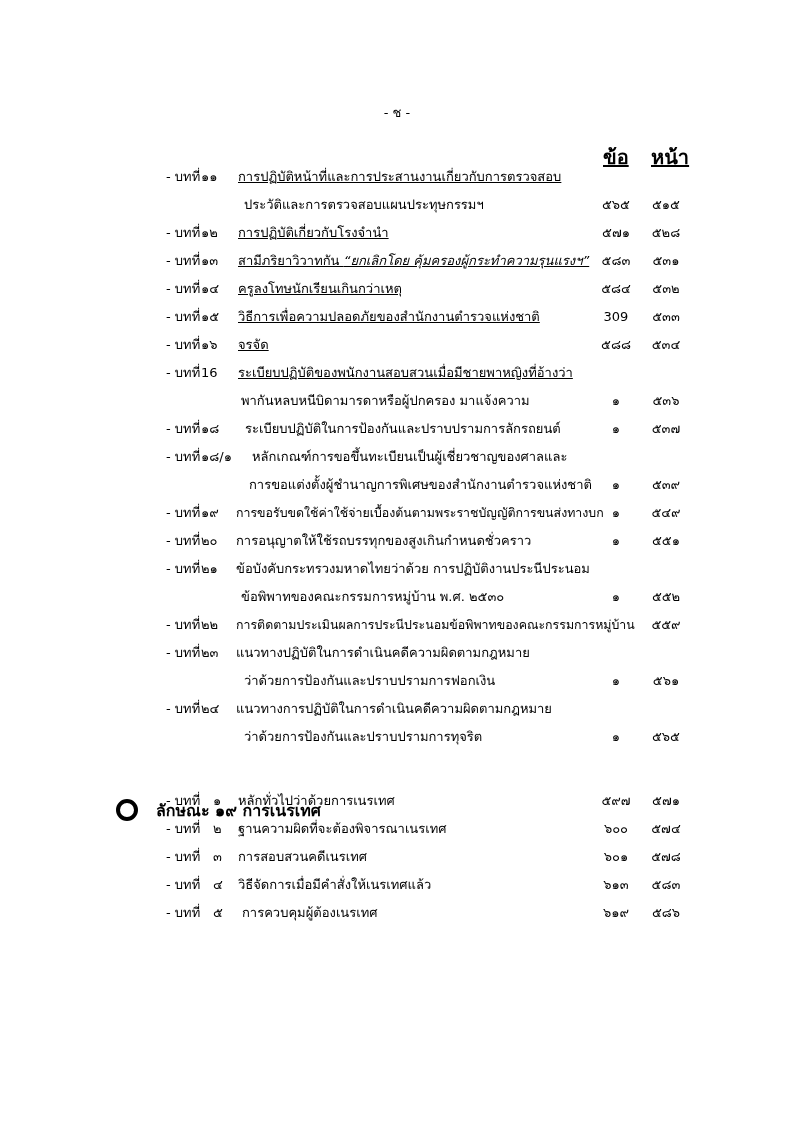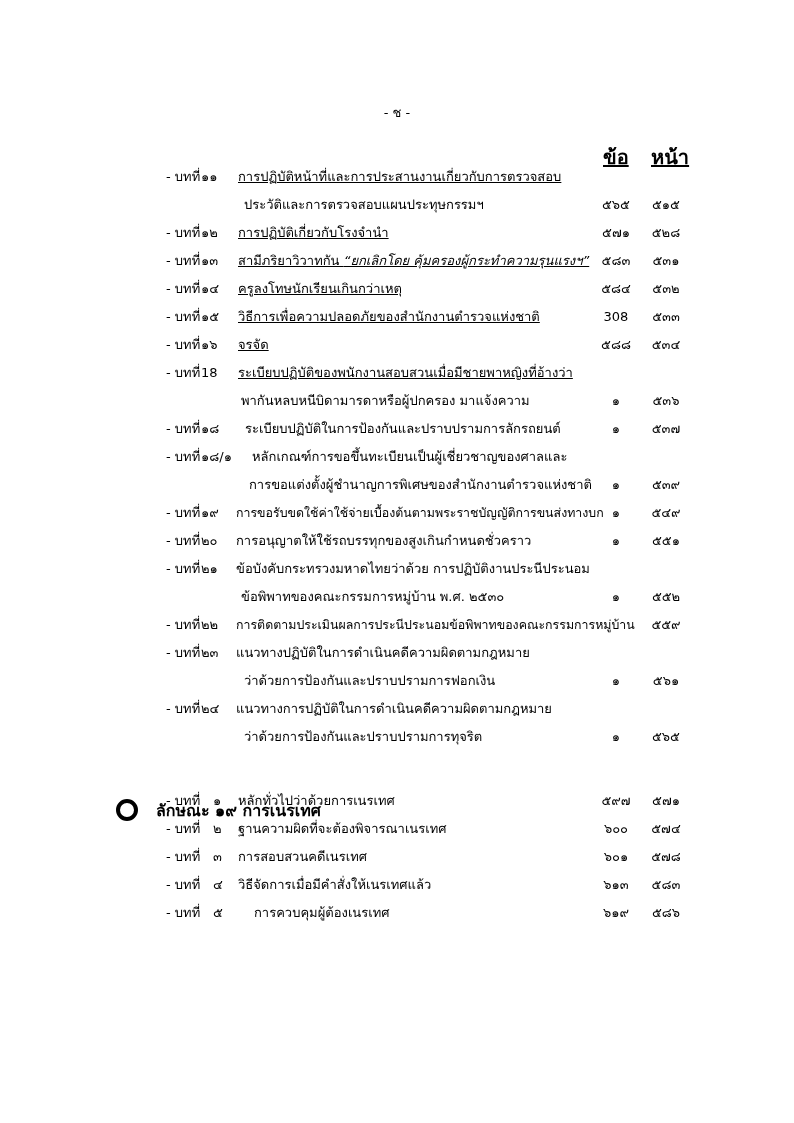--- a/index.html
+++ b/index.html
@@ -59,35 +59,35 @@
   <span class="chap">๑๔</span>
   <span class="title first">ครูลงโทษนักเรียนเกินกว่าเหตุ</span>
   <span class="num-a">๕๘๔</span>
   <span class="num-b">๕๓๒</span>
 </div>
 
 <div class="row" style="top:306px;">
   <span class="bullet">- บทที่</span>
   <span class="chap">๑๕</span>
   <span class="title first">วิธีการเพื่อความปลอดภัยของสำนักงานตำรวจแห่งชาติ</span>
-  <span class="num-a">308</span>
+  <span class="num-a">309</span>
   <span class="num-b">๕๓๓</span>
 </div>
 
 <div class="row" style="top:334px;">
   <span class="bullet">- บทที่</span>
   <span class="chap">๑๖</span>
   <span class="title first">จรจัด</span>
   <span class="num-a">๕๘๘</span>
   <span class="num-b">๕๓๔</span>
 </div>
 
 <div class="row" style="top:362px;">
   <span class="bullet">- บทที่</span>
-  <span class="chap">18</span>
+  <span class="chap">16</span>
   <span class="title first">ระเบียบปฏิบัติของพนักงานสอบสวนเมื่อมีชายพาหญิงที่อ้างว่า</span>
 </div>
 <div class="row" style="top:390px;">
   <span class="title" style="left:241px;">พากันหลบหนีบิดามารดาหรือผู้ปกครอง มาแจ้งความ</span>
   <span class="num-a">๑</span>
   <span class="num-b">๕๓๖</span>
 </div>
 
 <div class="row" style="top:418px;">
   <span class="bullet">- บทที่</span>
@@ -192,16 +192,16 @@
 <div class="row" style="top:874px;">
   <span class="bullet">- บทที่</span>
   <span class="chap" style="left:213px;">๔</span>
   <span class="title" style="left:238px;">วิธีจัดการเมื่อมีคำสั่งให้เนรเทศแล้ว</span>
   <span class="num-a">๖๑๓</span>
   <span class="num-b">๕๘๓</span>
 </div>
 <div class="row" style="top:902px;">
   <span class="bullet">- บทที่</span>
   <span class="chap" style="left:213px;">๕</span>
-  <span class="title" style="left:254px;font-family:Liberation Serif, serif;">การควบคุมผู้ต้องเนรเทศ</span>
+  <span class="title" style="left:242px;font-family:Liberation Serif, serif;">การควบคุมผู้ต้องเนรเทศ</span>
   <span class="num-a">๖๑๙</span>
   <span class="num-b">๕๘๖</span>
 </div>
 
 </body></html>

